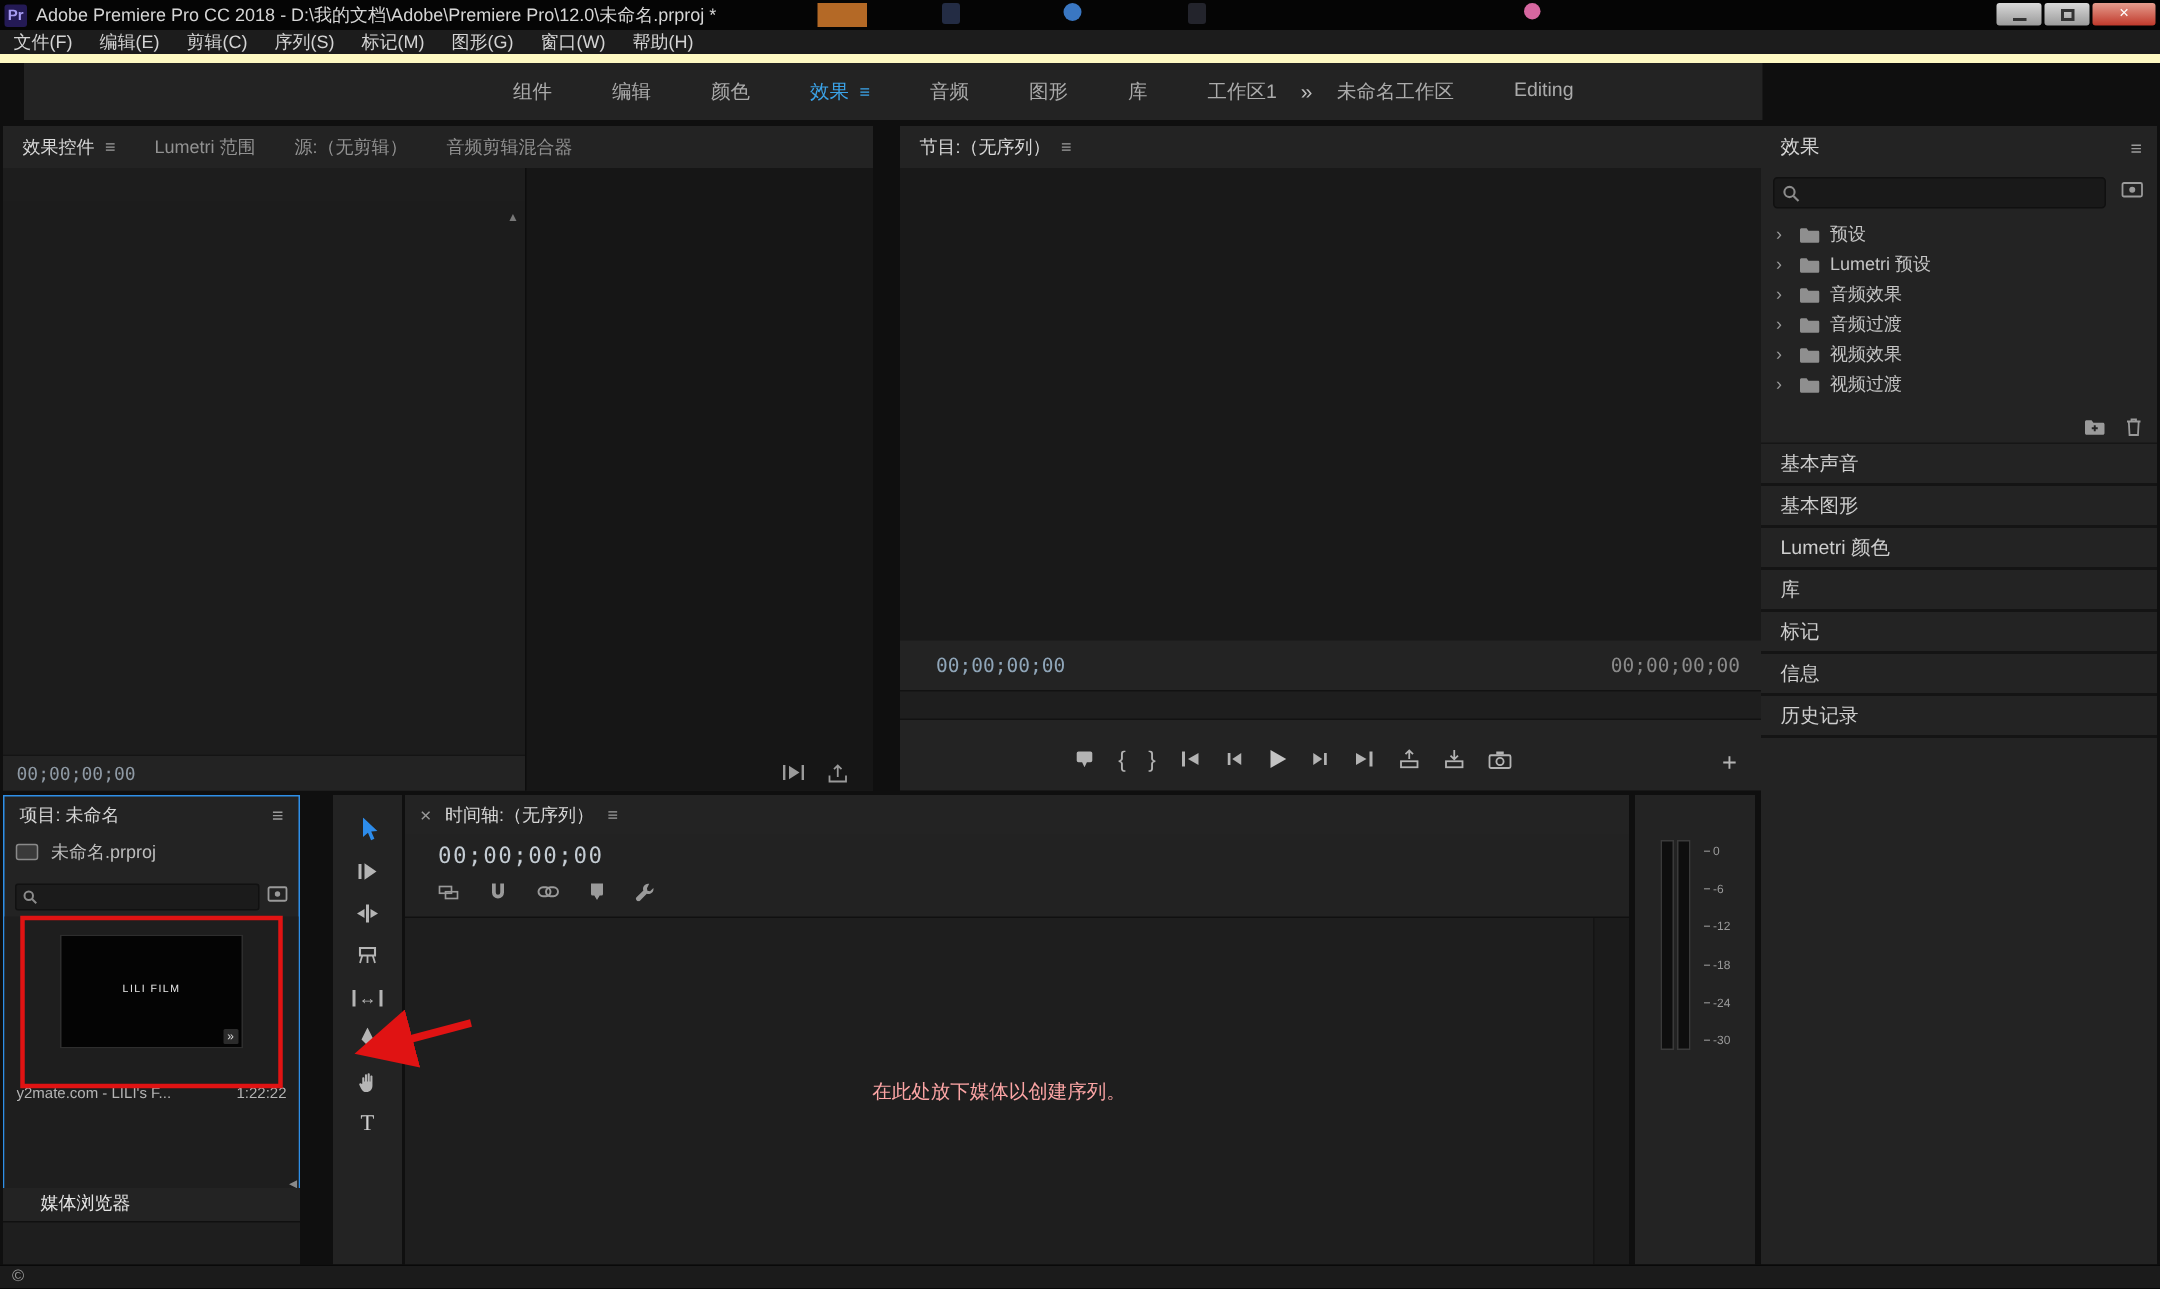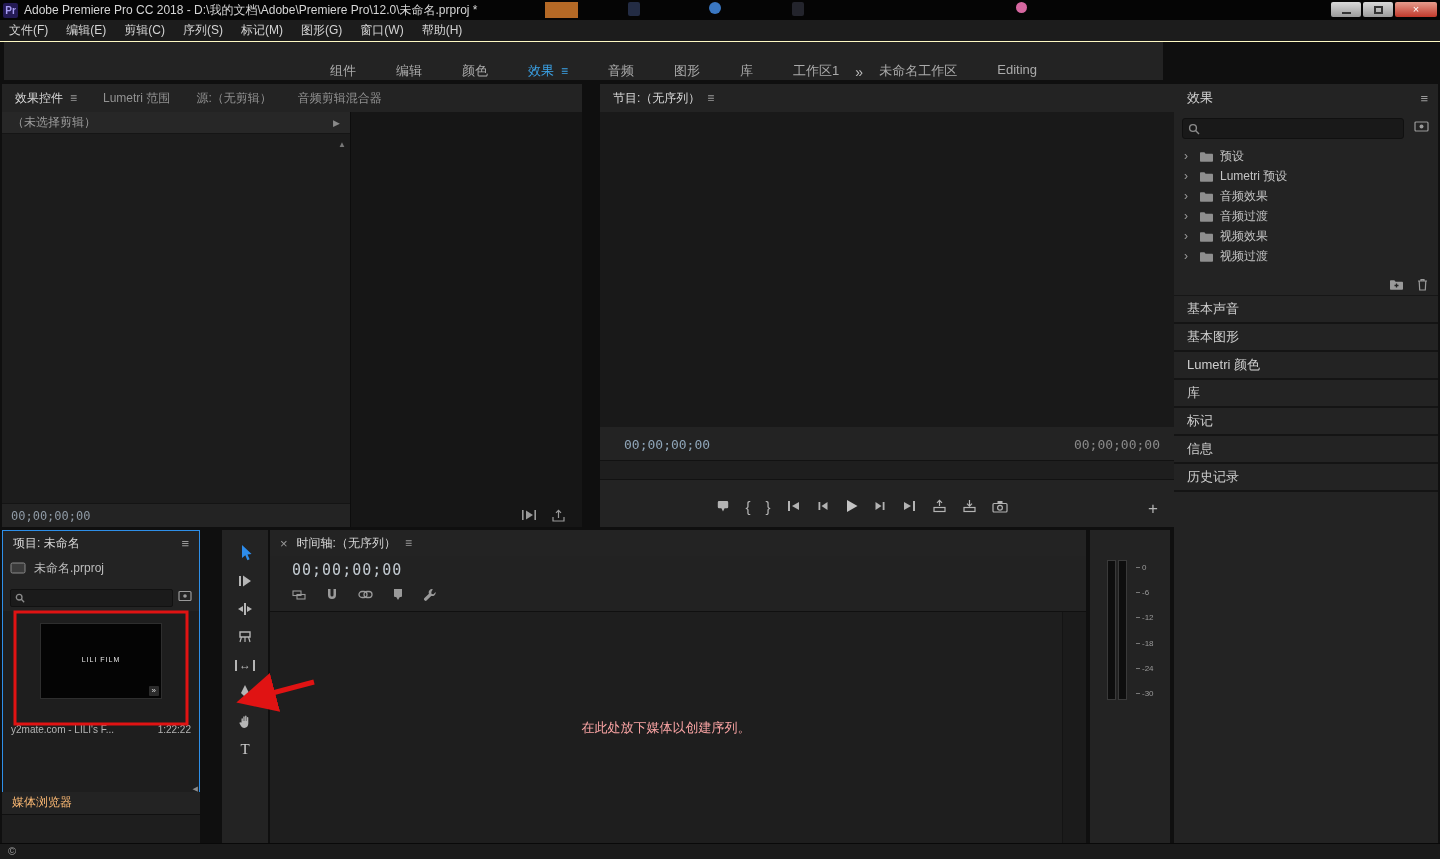--- a/index.html
+++ b/index.html
@@ -16,25 +16,25 @@
 .a3{left:709px;width:12px;height:12px;background:#3a77c2;border-radius:50%}
 .a4{left:792px;width:12px;height:14px;background:#23242c;border-radius:2px}
 .a5{left:1016px;width:11px;height:11px;background:#d667a0;border-radius:50%}
 .win-controls{position:absolute;right:3px;top:2px;display:flex;gap:2px}
 .win-btn{width:30px;height:15px;display:flex;align-items:center;justify-content:center;border-radius:2px;background:linear-gradient(#d9d9d9,#9a9a9a);color:#222;font-size:11px;line-height:1}
 .win-btn.close{background:linear-gradient(#e59c8d,#c0392b);color:#fff;width:42px}
 .min-glyph{width:9px;height:2px;background:#333;margin-top:6px}
 .max-glyph{width:9px;height:8px;border:2px solid #333}
 
 
-.menubar{position:absolute;top:20px;left:0;width:1440px;height:22px;background:#1c1c1c;display:flex;align-items:center;font-size:12px;color:#d4d4d4;border-bottom:1px solid #fef9c3;z-index:5}
+.menubar{position:absolute;top:20px;left:0;width:1440px;height:22px;background:#1c1c1c;display:flex;align-items:center;font-size:12px;color:#d4d4d4;border-bottom:6px solid #fef9c3;z-index:5}
 .menu-item{padding:0 9px;height:100%;display:flex;align-items:center;cursor:default}
 
 
-.wsbar{position:absolute;top:42px;left:4px;width:1159px;height:38px;background:#232323;display:flex;align-items:flex-end;font-size:13px;color:#ababab;z-index:5}
+.wsbar{position:absolute;top:42px;left:16px;width:1159px;height:38px;background:#232323;display:flex;align-items:center;font-size:13px;color:#ababab;z-index:5}
 .ws-items{display:flex;margin-left:306px}
 .ws-item{padding:0 20px;white-space:nowrap}
 .ws-item.active{color:#3ba3e8;display:flex;gap:7px;align-items:center}
 .ws-menu{font-size:12px}
 .ws-overflow{position:absolute;right:300px;font-size:14px;color:#bdbdbd}
 
 
 .panel{position:absolute;background:#232323}
 .tabstrip{height:28px;display:flex;align-items:center;font-size:12px;background:#232323}
 .tab{padding:0 13px;height:28px;display:flex;align-items:center;gap:7px;color:#929292;white-space:nowrap}
@@ -93,21 +93,21 @@
 .pr-clip-label{position:absolute;left:8px;right:8px;top:113px;display:flex;justify-content:space-between;font-size:10px;color:#b5b5b5}
 .pr-clip-name{max-width:118px;overflow:hidden;text-overflow:ellipsis;white-space:nowrap}
 .pr-toolbar{position:absolute;bottom:0;left:0;right:0;height:32px;background:#232323;border-top:1px solid #141414;display:flex;align-items:center;gap:14px;padding:0 12px}
 .pr-slider{display:flex;align-items:center}
 .knob{width:9px;height:9px;border:1.5px solid #9a9a9a;border-radius:50%}
 .sl-line{width:50px;height:2px;background:#5a5a5a;margin-left:2px}
 .pr-scroll{position:absolute;right:1px;bottom:40px;color:#8a8a8a;font-size:7px}
 
 
 .mb-panel{left:2px;top:792px;width:198px;height:51px}
-.mb-title{height:20px;display:flex;align-items:center;padding:0 10px;font-size:12px;color:#fdba74}
+.mb-title{height:20px;display:flex;align-items:center;padding:0 25px;font-size:12px;color:#e5e5e5}
 .mb-content{position:absolute;top:22px;left:0;right:0;bottom:0;background:#1e1e1e;border-top:1px solid #101010}
 
 
 .tools-panel{left:222px;top:530px;width:46px;height:313px;display:flex;flex-direction:column;align-items:center;padding-top:14px;gap:10px}
 .tool{width:24px;height:18px;display:flex;align-items:center;justify-content:center}
 .slip-tool{display:flex;align-items:center;gap:2px;color:#b5b5b5;font-size:12px}
 .sbar{width:2px;height:11px;background:#b5b5b5}
 .type-tool{font-family:"Liberation Serif",serif;font-size:15px;color:#cfcfcf}
 
 
@@ -205,24 +205,20 @@
           <span>Lumetri 范围</span>
         </div>
       <div class="tab">
           <span>源:（无剪辑）</span>
         </div>
       <div class="tab">
           <span>音频剪辑混合器</span>
         </div>
     </div>
     <div class="ec-left">
-      <div class="ec-clip-header">
-        <span>（未选择剪辑）</span>
-        <span class="ec-arrow">▶</span>
-      </div>
       <div class="ec-empty"></div>
       <span class="ec-scrollup">▲</span>
       <div class="ec-bottom">
         <span class="timecode">00;00;00;00</span>
       </div>
     </div>
     <div class="ec-right">
       <div class="ec-right-icons">
         <svg width="16" height="12" viewBox="0 0 16 12">
             <rect x="1" y="1" width="1.6" height="10" fill="#9a9a9a"></rect>

